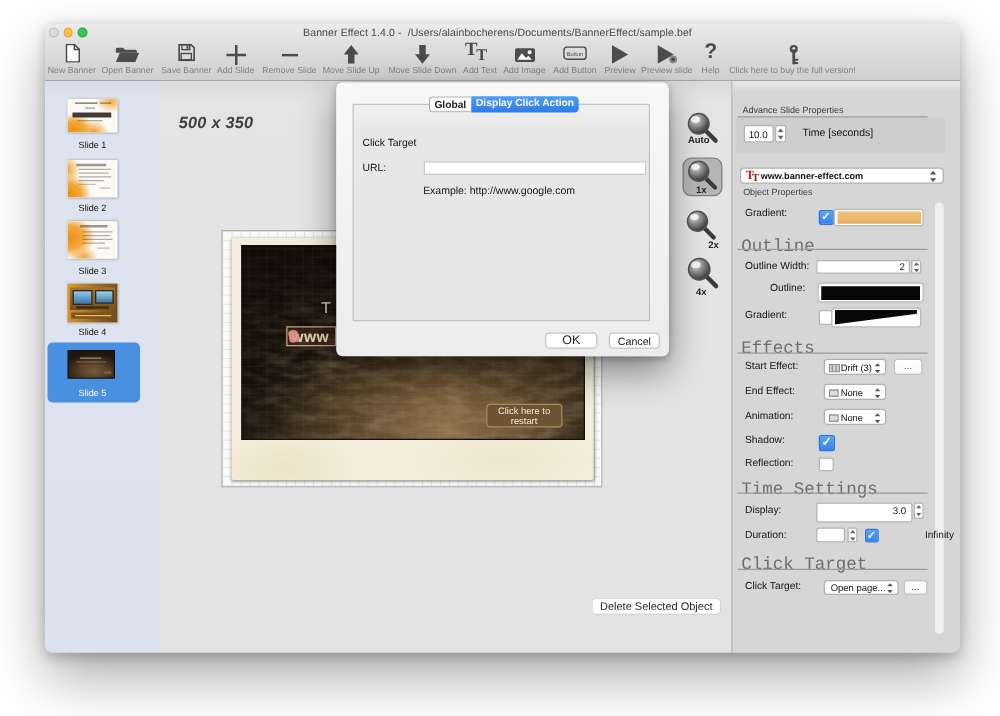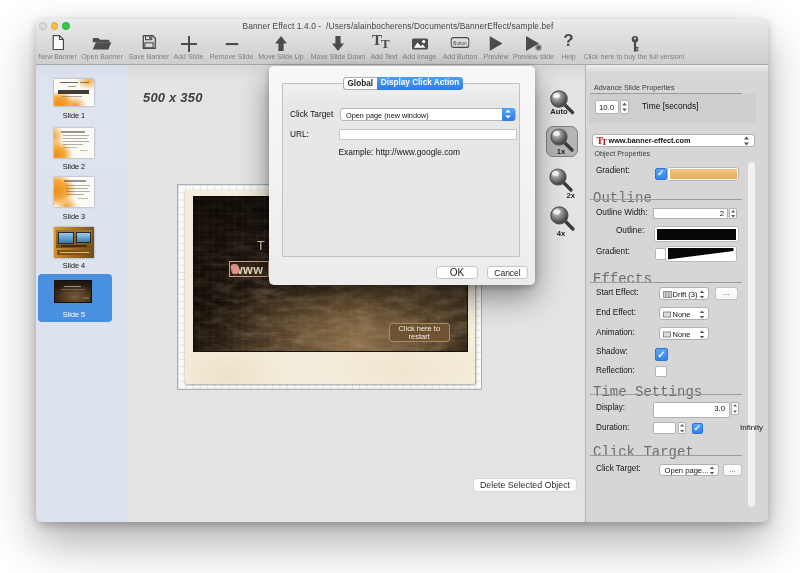--- a/index.html
+++ b/index.html
@@ -447,29 +447,20 @@
 </div>
 <div class="ab btn" style="left:723px;top:463.5px;width:18.5px;height:12.5px;box-sizing:border-box;font-size:8px;line-height:9px;color:#444;">...</div>
 <div class="ab" style="left:268.5px;top:66px;width:266px;height:219px;z-index:10;border-radius:5px;
   background:linear-gradient(#f8f8f8,#ececec);box-shadow:0 12px 30px rgba(0,0,0,.42),0 2px 6px rgba(0,0,0,.25);">
  <div style="position:absolute;left:13.5px;top:17px;width:238px;height:174px;background:linear-gradient(#f0f0f0,#e7e7e7 12%,#e7e7e7);border:1px solid #c2c2c2;border-radius:1px;box-sizing:border-box;"></div>
 
  <div style="position:absolute;left:74px;top:11px;width:34.5px;height:12.5px;background:#fff;border:1px solid #ababab;border-right:none;border-radius:3.5px 0 0 3.5px;box-sizing:border-box;text-align:center;font-size:8.2px;font-weight:bold;line-height:11.5px;color:#222;">Global</div>
  <div style="position:absolute;left:108.5px;top:11px;width:86px;height:12.5px;background:linear-gradient(#4d9ef8,#2d7be6);border-radius:0 3.5px 3.5px 0;box-sizing:border-box;text-align:center;font-size:8.2px;font-weight:bold;line-height:12.5px;color:#fff;">Display Click Action</div>
 
  <div style="position:absolute;left:21.5px;top:43.2px;font-size:8.3px;color:#111;">Click Target</div>
- <div style="position:absolute;left:71.5px;top:41.5px;width:175.5px;height:13.5px;background:#fff;border:1px solid #b6b6b6;border-radius:3px;box-sizing:border-box;">
-  <span style="position:absolute;left:5px;top:2.2px;font-size:7.3px;color:#111;">Open page (new window)</span>
-  <div style="position:absolute;right:-0.5px;top:-0.5px;width:13px;height:13px;background:linear-gradient(#54a3f9,#2d7be6);border-radius:0 3px 3px 0;">
-   <svg width="8" height="10" style="position:absolute;left:2px;top:0.8px;">
-          <path d="M4 0.5 L6.8 3.5 H1.2z" fill="#fff"></path>
-          <path d="M4 9.5 L6.8 6.5 H1.2z" fill="#fff"></path>
-        </svg>
-  </div>
- </div>
 
  <div style="position:absolute;left:21.5px;top:63px;font-size:8.3px;color:#111;">URL:</div>
  <div style="position:absolute;left:70px;top:62.5px;width:178px;height:11px;background:#fff;border:1px solid #c6c6c6;box-sizing:border-box;"></div>
  <div style="position:absolute;left:70px;top:81.3px;font-size:8.4px;color:#151515;">Example: http://www.google.com</div>
 
  <div style="position:absolute;left:167.5px;top:199.5px;width:42px;height:13.5px;background:#fff;border:1px solid #c3c3c3;border-radius:3.5px;box-sizing:border-box;text-align:center;font-size:10px;line-height:12.5px;color:#1c1c1c;">OK</div>
  <div style="position:absolute;left:218.5px;top:199.5px;width:41px;height:13.5px;background:#fff;border:1px solid #c3c3c3;border-radius:3.5px;box-sizing:border-box;text-align:center;font-size:8.5px;line-height:12.5px;color:#1c1c1c;">Cancel</div>
 </div>
 
 </body></html>

